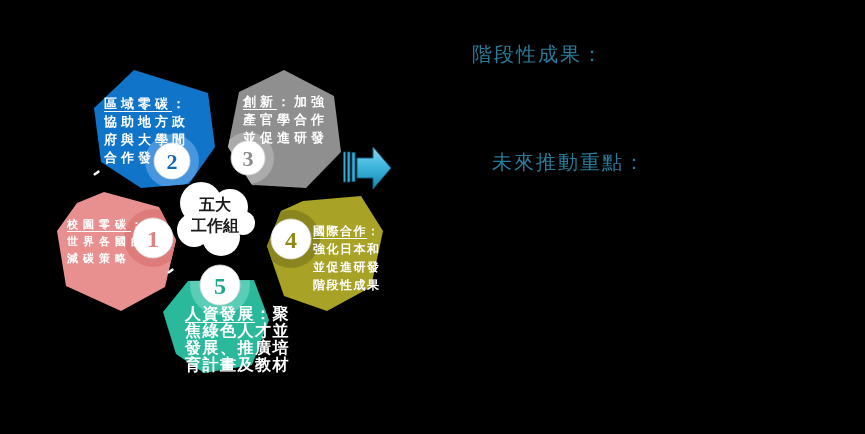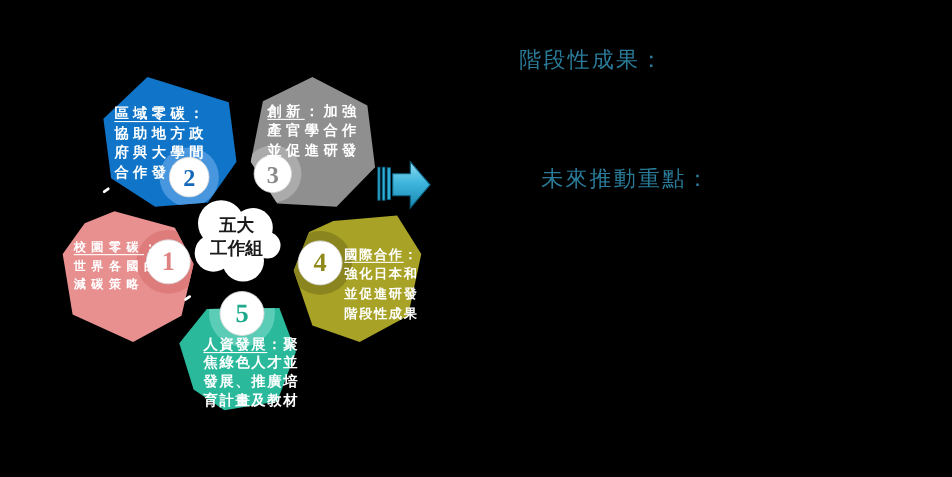--- a/index.html
+++ b/index.html
@@ -13,21 +13,21 @@
        font-family:"Liberation Serif","DejaVu Serif",serif;font-weight:bold;}
   .heading{position:absolute;font-weight:normal;font-size:20px;letter-spacing:2px;
            white-space:nowrap;z-index:5;margin-left:40px;}
   .centerlabel{position:absolute;left:177px;top:194px;width:76px;text-align:center;
                color:#1a1a1a;font-weight:bold;font-size:16px;line-height:21px;z-index:5;}
   
   .t1{left:67px;top:216px;width:106px;font-size:11px;letter-spacing:5px;line-height:17px;}
   .t2{left:104px;top:95px;width:95px;font-size:13px;letter-spacing:4px;line-height:18px;}
   .t3{left:243px;top:93px;width:95px;font-size:13px;letter-spacing:4px;line-height:18px;}
   .t4{left:313px;top:222px;width:72px;font-size:12px;letter-spacing:1.5px;line-height:18px;}
-  .t5{left:185px;top:305px;width:88px;font-size:13px;letter-spacing:1.5px;line-height:17px;}
+  .t5{left:185px;top:305px;width:88px;font-size:16px;letter-spacing:1.5px;line-height:17px;}
 </style>
 </head>
 <body>
 
 <div id="canvas">
 
   <svg id="shapes" width="865" height="434" viewBox="0 0 865 434">
     <defs>
       <linearGradient id="arrowGrad" x1="0" y1="0" x2="0" y2="1">
         <stop offset="0%" stop-color="#8EDAF0"></stop>

